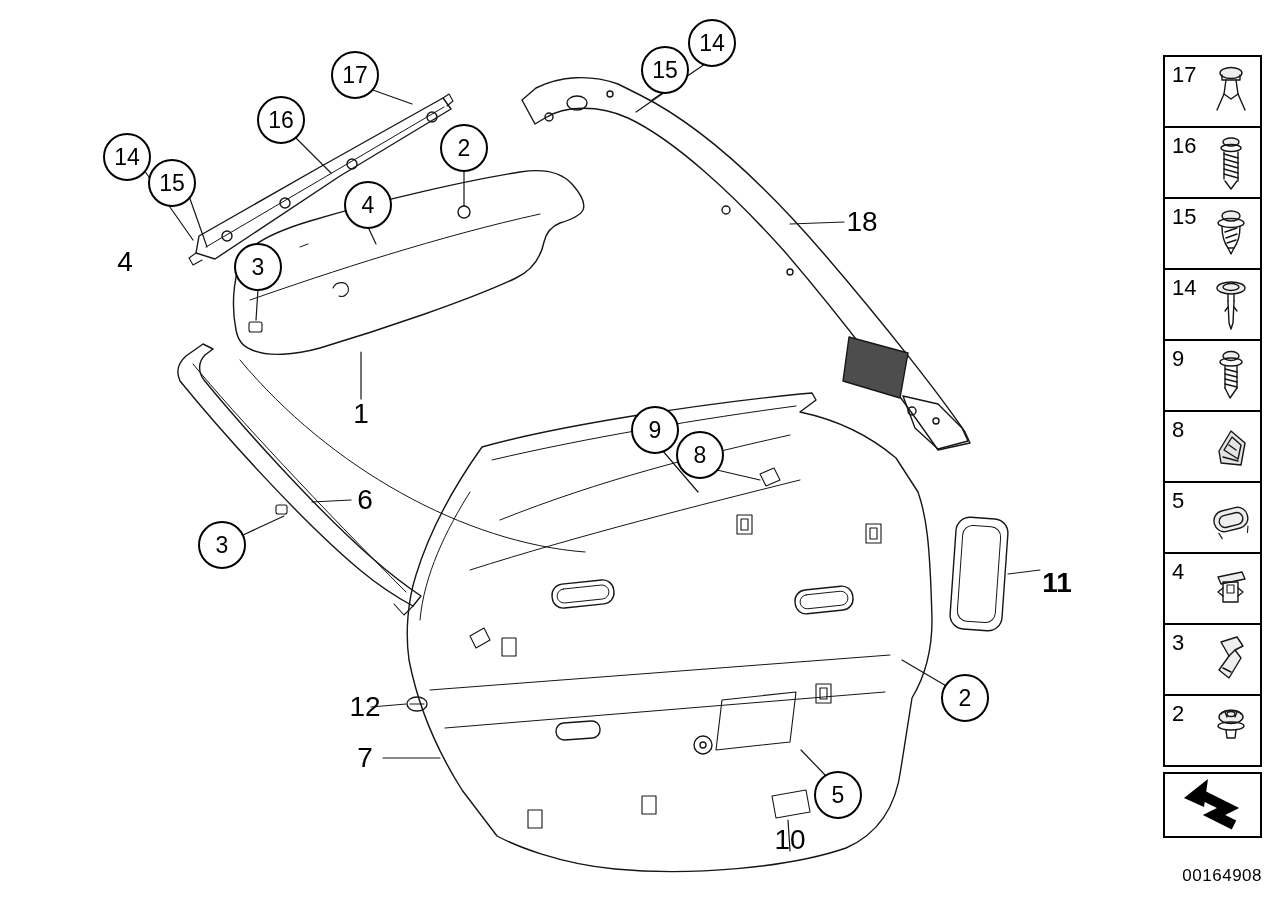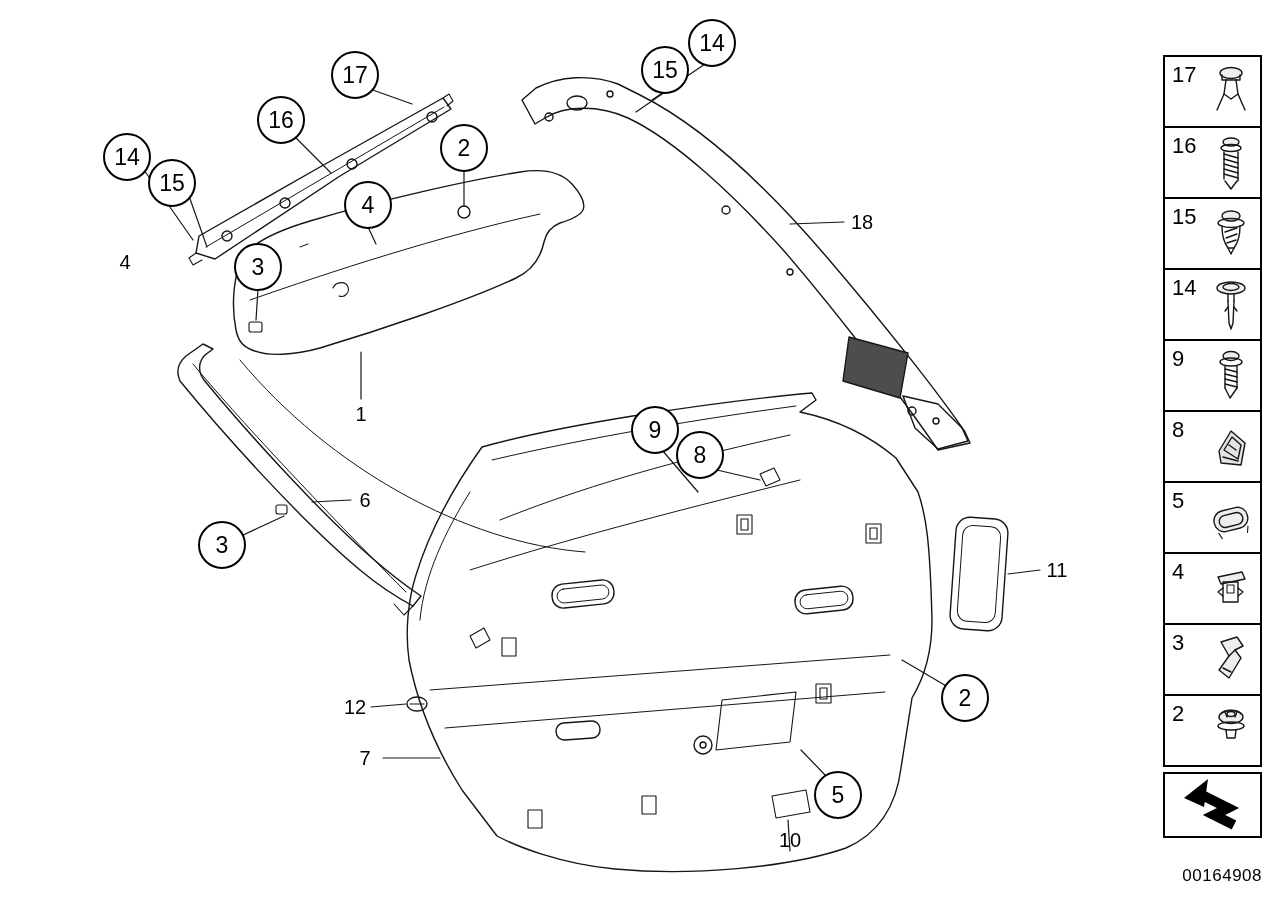--- a/index.html
+++ b/index.html
@@ -12,21 +12,21 @@
   .art path,.art rect,.art circle,.art ellipse,.art line,.art polyline{
     vector-effect:non-scaling-stroke;
   }
   
   .callout{
     position:absolute;width:44px;height:44px;border:2px solid #000;border-radius:50%;
     background:#fff;display:flex;align-items:center;justify-content:center;
     font-size:23px;line-height:1;transform:translate(-50%,-50%);z-index:6;
   }
   .plain-label{
-    position:absolute;font-size:20px;line-height:1;transform:translate(-50%,-50%);z-index:6;
+    position:absolute;font-size:28px;line-height:1;transform:translate(-50%,-50%);z-index:6;
   }
   
   .sidebar{position:absolute;left:1163px;top:55px;width:99px;z-index:5;}
   .cell{
     box-sizing:border-box;height:73px;border:2px solid #000;background:#fff;position:relative;
   }
   .cell + .cell{margin-top:-2px;}
   .cell .num{position:absolute;left:7px;top:5px;font-size:22px;}
   .cell svg{position:absolute;right:6px;top:7px;}
   .arrow-cell{
@@ -176,22 +176,22 @@
       <div class="callout" style="left: 712px; top: 43px;">14</div>
       <div class="callout" style="left: 655px; top: 430px;">9</div>
       <div class="callout" style="left: 700px; top: 455px;">8</div>
       <div class="callout" style="left: 222px; top: 545px;">3</div>
       <div class="callout" style="left: 965px; top: 698px;">2</div>
       <div class="callout" style="left: 838px; top: 795px;">5</div>
       <div class="plain-label" style="left: 125px; top: 262px;">4</div>
       <div class="plain-label" style="left: 361px; top: 414px;">1</div>
       <div class="plain-label" style="left: 862px; top: 222px;">18</div>
       <div class="plain-label" style="left: 365px; top: 500px;">6</div>
-      <div class="plain-label" style="left: 1057px; top: 570px;">11</div>
-      <div class="plain-label" style="left: 355px; top: 707px;">12</div>
+      <div class="plain-label" style="left: 1057px; top: 583px; font-weight: bold;">11</div>
+      <div class="plain-label" style="left: 365px; top: 707px;">12</div>
       <div class="plain-label" style="left: 365px; top: 758px;">7</div>
       <div class="plain-label" style="left: 790px; top: 840px;">10</div>
     </div>
 
   <div class="sidebar">
 
     <div class="cell">
       <span class="num">17</span>
       <svg width="46" height="58" viewBox="0 0 44 58" fill="none" stroke="#161616" stroke-width="1.4" stroke-linecap="round" stroke-linejoin="round">
         <ellipse cx="22" cy="9" rx="11" ry="5.5" fill="#eee"></ellipse>

